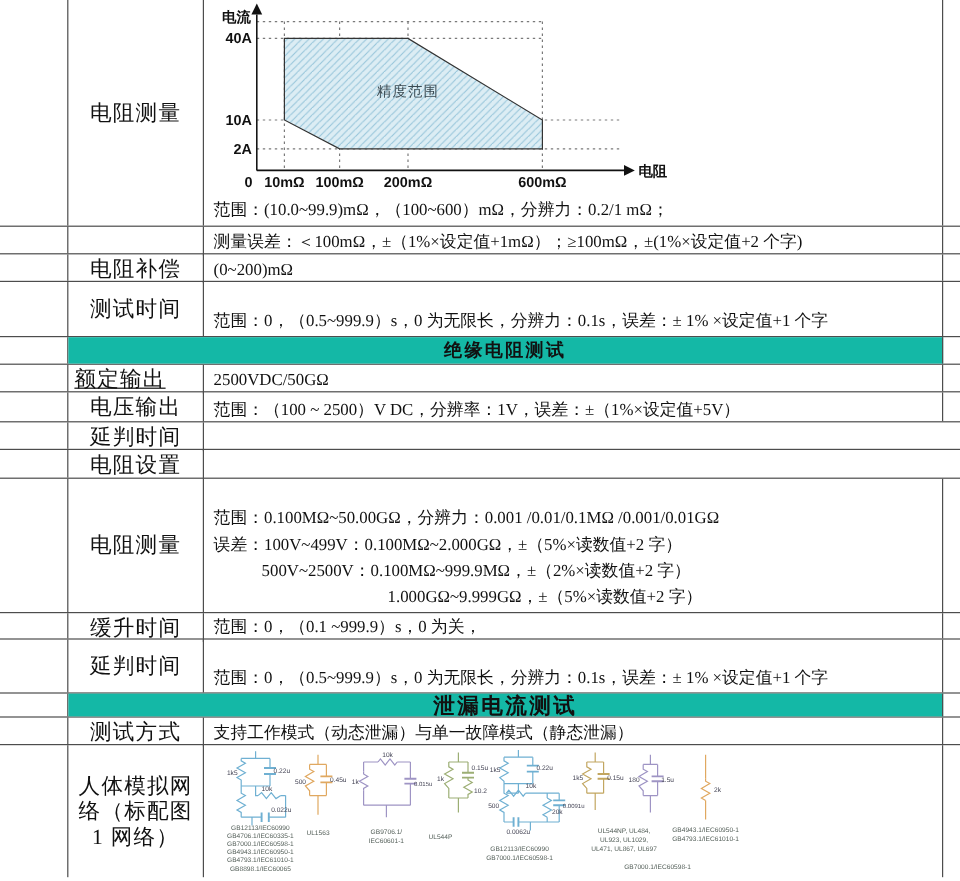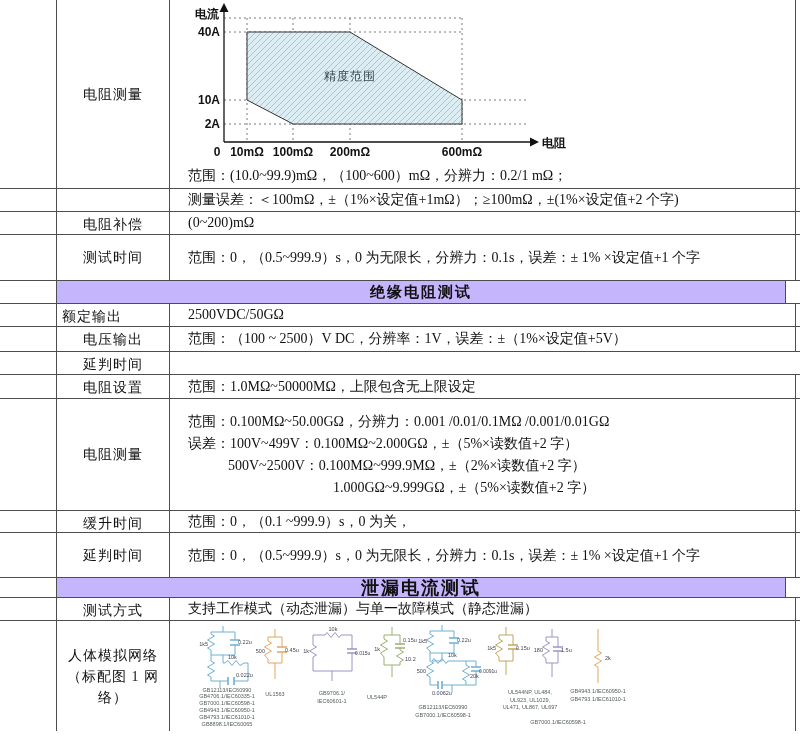--- a/index.html
+++ b/index.html
@@ -4,35 +4,35 @@
 <style>
   html,body{margin:0;padding:0;background:#fff;}
   .canvas{position:relative;width:800px;height:734px;background:#fff;overflow:hidden;
           font-family:"Liberation Serif","DejaVu Serif",serif;color:#111;}
   .row{display:flex;width:800px;border-bottom:1px solid #4d4d4d;box-sizing:border-box;}
   .row:last-child{border-bottom:none;}
   .sp-l{width:57px;flex:none;border-right:1px solid #4d4d4d;box-sizing:border-box;}
   .sp-r{flex:1;}
   .lbl{width:113px;flex:none;border-right:1px solid #4d4d4d;box-sizing:border-box;
        display:flex;align-items:center;justify-content:center;text-align:center;
-       font-size:14px;letter-spacing:1px;line-height:21px;padding:12px 3px;}
-  .lbl-left{justify-content:flex-start;text-align:right;padding-left:5px;}
+       font-size:18px;letter-spacing:1px;line-height:21px;padding:12px 3px;}
+  .lbl-left{justify-content:flex-start;text-align:right;padding-left:5px;text-decoration:underline;}
   .val{width:616px;flex:none;border-right:1px solid #4d4d4d;box-sizing:border-box;
-       display:flex;flex-direction:column;justify-content:center;
-       font-size:14px;padding:0 6px 0 8px;margin-left:10px;}
+       display:flex;flex-direction:column;justify-content:flex-end;
+       font-size:14px;padding:0 6px 0 8px;}
   .val-nowrap{white-space:nowrap;}
   .val0{padding:0;}
   .range-line{height:25px;line-height:25px;padding-left:8px;white-space:nowrap;}
   .twoline{line-height:22px;padding-top:1px;}
   .mline div{line-height:22px;white-space:nowrap;}
   .ind40{padding-left:40px;}
   .ind145{padding-left:145px;}
   .ind140{padding-left:140px;}
   .sect{width:729px;flex:none;border-right:1px solid #4d4d4d;box-sizing:border-box;
-        background:#c4b5fd;display:flex;align-items:center;justify-content:center;
+        background:#14b8a6;display:flex;align-items:center;justify-content:center;
         font-weight:bold;font-size:15px;letter-spacing:2px;}
   .tick{font-family:"Liberation Sans","DejaVu Sans",sans-serif;font-weight:bold;font-size:12px;fill:#111;}
   .axname{font-family:"Liberation Serif","DejaVu Serif",serif;font-weight:bold;font-size:12px;fill:#111;}
   .region{font-size:12px;fill:#3a4a52;letter-spacing:1px;}
   .clabel{font-family:"Liberation Sans","DejaVu Sans",sans-serif;font-size:5.5px;fill:#445;}
   .clabel-sm{font-family:"Liberation Sans","DejaVu Sans",sans-serif;font-size:5px;fill:#445;}
   .ccap{font-family:"Liberation Sans","DejaVu Sans",sans-serif;font-size:5.5px;fill:#55605a;}
 </style>
 </head>
 <body>
@@ -123,21 +123,20 @@
 
   <div class="row" style="height:23px">
     <div class="sp-l"></div>
     <div class="lbl">延判时间</div>
     <div class="sp-r"></div>
   </div>
 
   <div class="row" style="height:24px">
     <div class="sp-l"></div>
     <div class="lbl">电阻设置</div>
-    <div class="val val-nowrap">范围：1.0MΩ~50000MΩ，上限包含无上限设定</div>
     <div class="sp-r"></div>
   </div>
 
   <div class="row" style="height:112px">
     <div class="sp-l"></div>
     <div class="lbl">电阻测量</div>
     <div class="val mline">
       <div>范围：0.100MΩ~50.00GΩ，分辨力：0.001 /0.01/0.1MΩ /0.001/0.01GΩ</div>
       <div>误差：100V~499V：0.100MΩ~2.000GΩ，±（5%×读数值+2 字）</div>
       <div class="ind40">500V~2500V：0.100MΩ~999.9MΩ，±（2%×读数值+2 字）</div>

